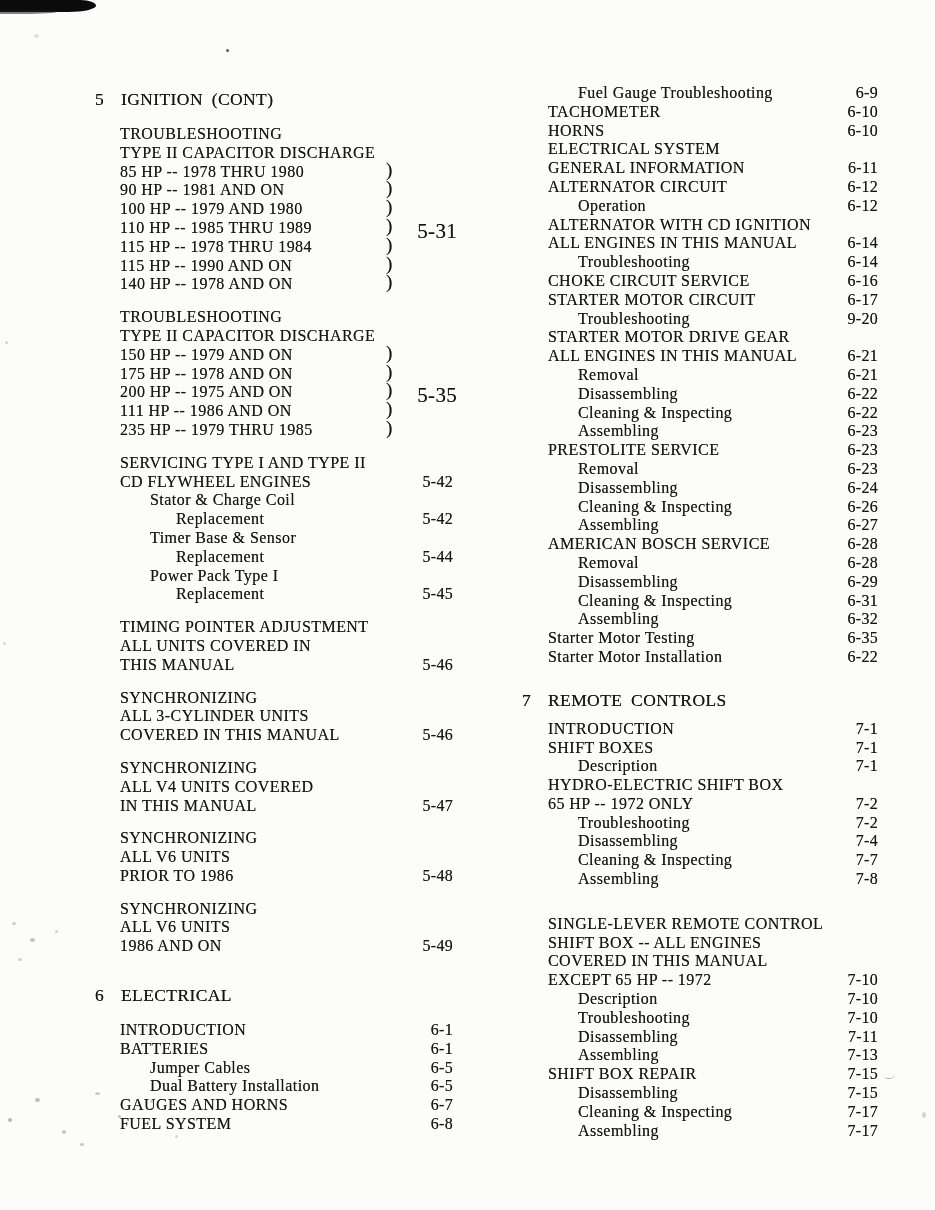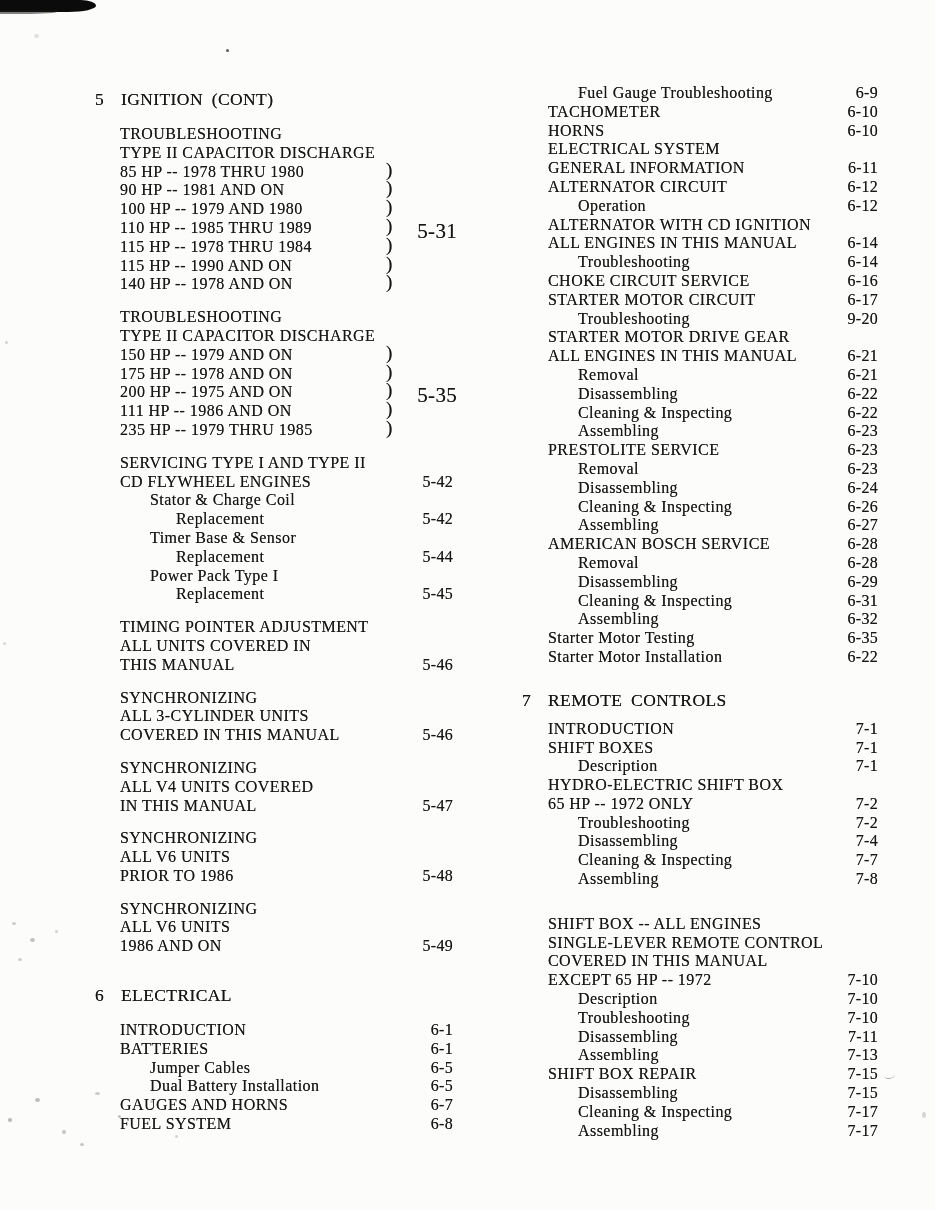--- a/index.html
+++ b/index.html
@@ -184,22 +184,22 @@
         <div class="row"><span class="t">SHIFT BOXES</span><span class="pg">7-1</span></div>
         <div class="row ind1"><span class="t">Description</span><span class="pg">7-1</span></div>
         <div class="row"><span class="t">HYDRO-ELECTRIC SHIFT BOX</span></div>
         <div class="row"><span class="t">65 HP -- 1972 ONLY</span><span class="pg">7-2</span></div>
         <div class="row ind1"><span class="t">Troubleshooting</span><span class="pg">7-2</span></div>
         <div class="row ind1"><span class="t">Disassembling</span><span class="pg">7-4</span></div>
         <div class="row ind1"><span class="t">Cleaning &amp; Inspecting</span><span class="pg">7-7</span></div>
         <div class="row ind1"><span class="t">Assembling</span><span class="pg">7-8</span></div>
       </div>
       <div class="group">
+        <div class="row"><span class="t">SINGLE-LEVER REMOTE CONTROL</span></div>
         <div class="row"><span class="t">SHIFT BOX -- ALL ENGINES</span></div>
-        <div class="row"><span class="t">SINGLE-LEVER REMOTE CONTROL</span></div>
         <div class="row"><span class="t">COVERED IN THIS MANUAL</span></div>
         <div class="row"><span class="t">EXCEPT 65 HP -- 1972</span><span class="pg">7-10</span></div>
         <div class="row ind1"><span class="t">Description</span><span class="pg">7-10</span></div>
         <div class="row ind1"><span class="t">Troubleshooting</span><span class="pg">7-10</span></div>
         <div class="row ind1"><span class="t">Disassembling</span><span class="pg">7-11</span></div>
         <div class="row ind1"><span class="t">Assembling</span><span class="pg">7-13</span></div>
         <div class="row"><span class="t">SHIFT BOX REPAIR</span><span class="pg">7-15</span></div>
         <div class="row ind1"><span class="t">Disassembling</span><span class="pg">7-15</span></div>
         <div class="row ind1"><span class="t">Cleaning &amp; Inspecting</span><span class="pg">7-17</span></div>
         <div class="row ind1"><span class="t">Assembling</span><span class="pg">7-17</span></div>

